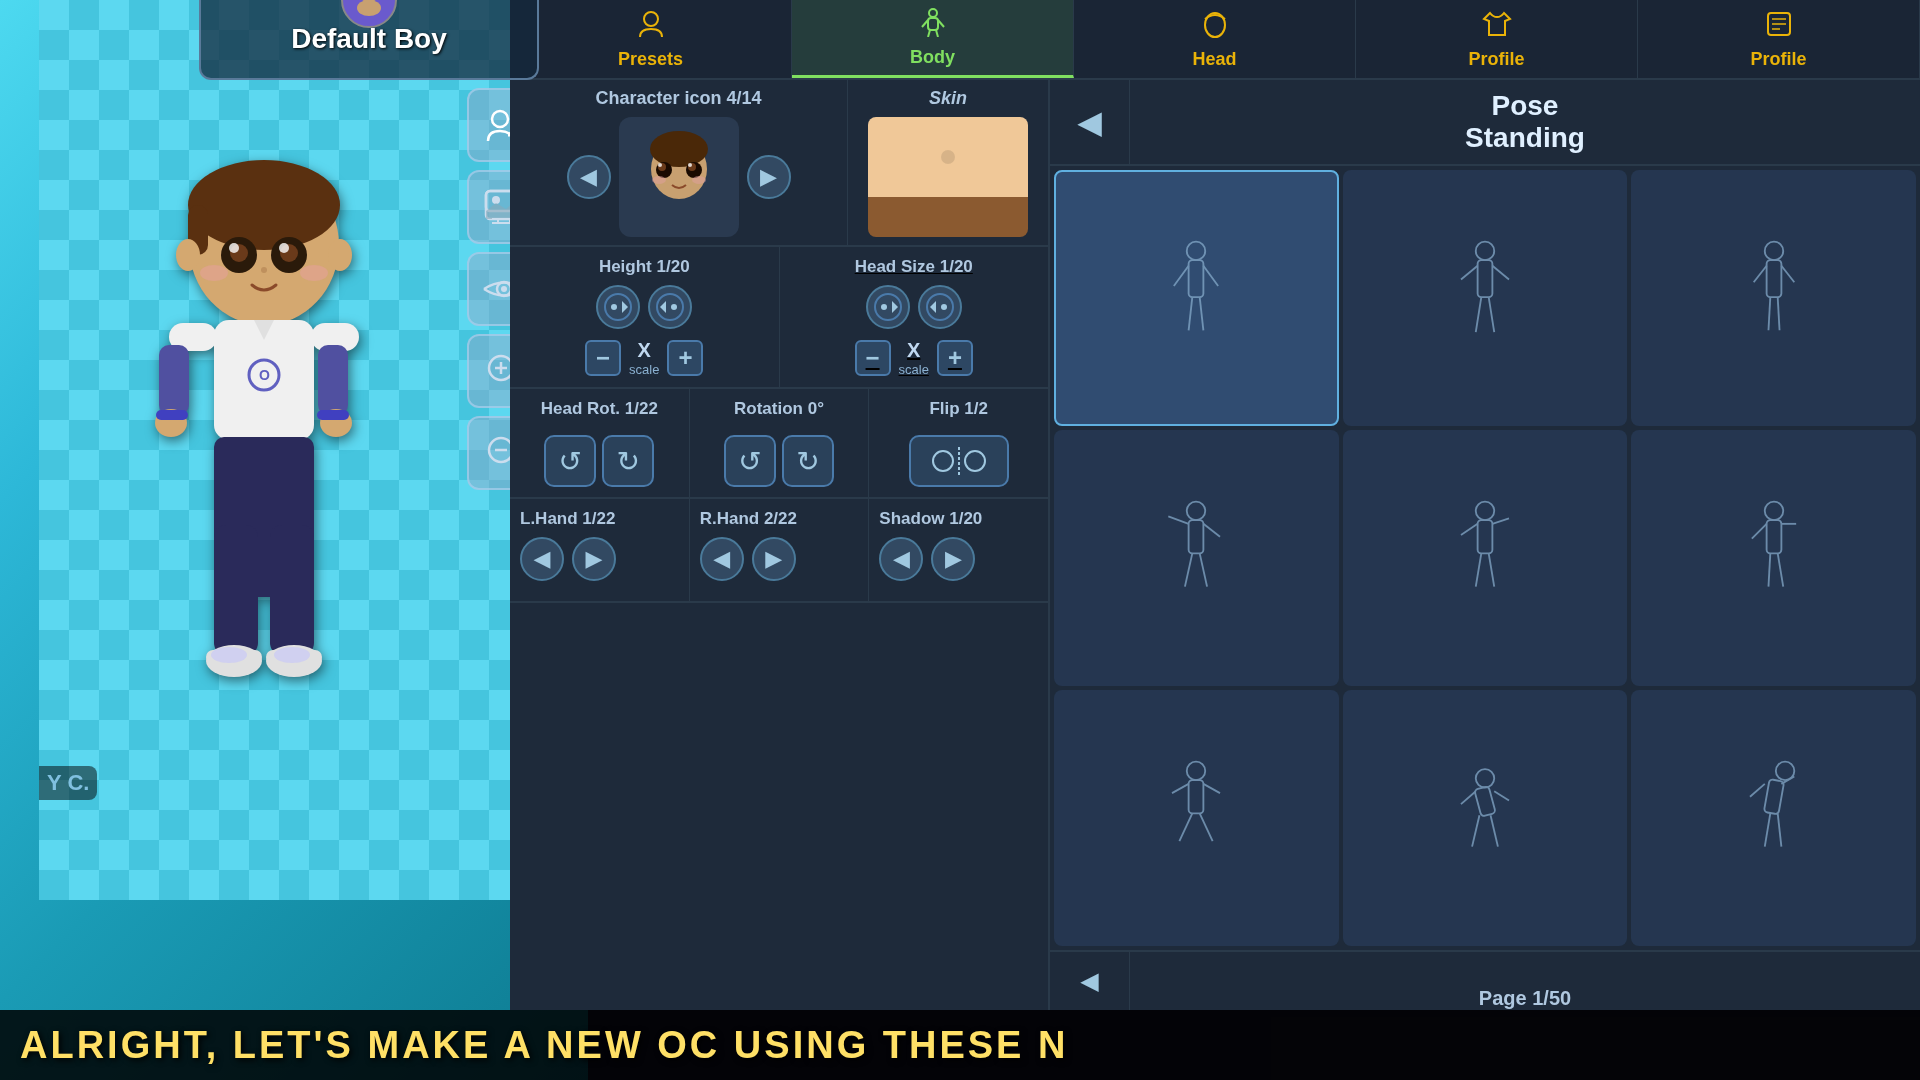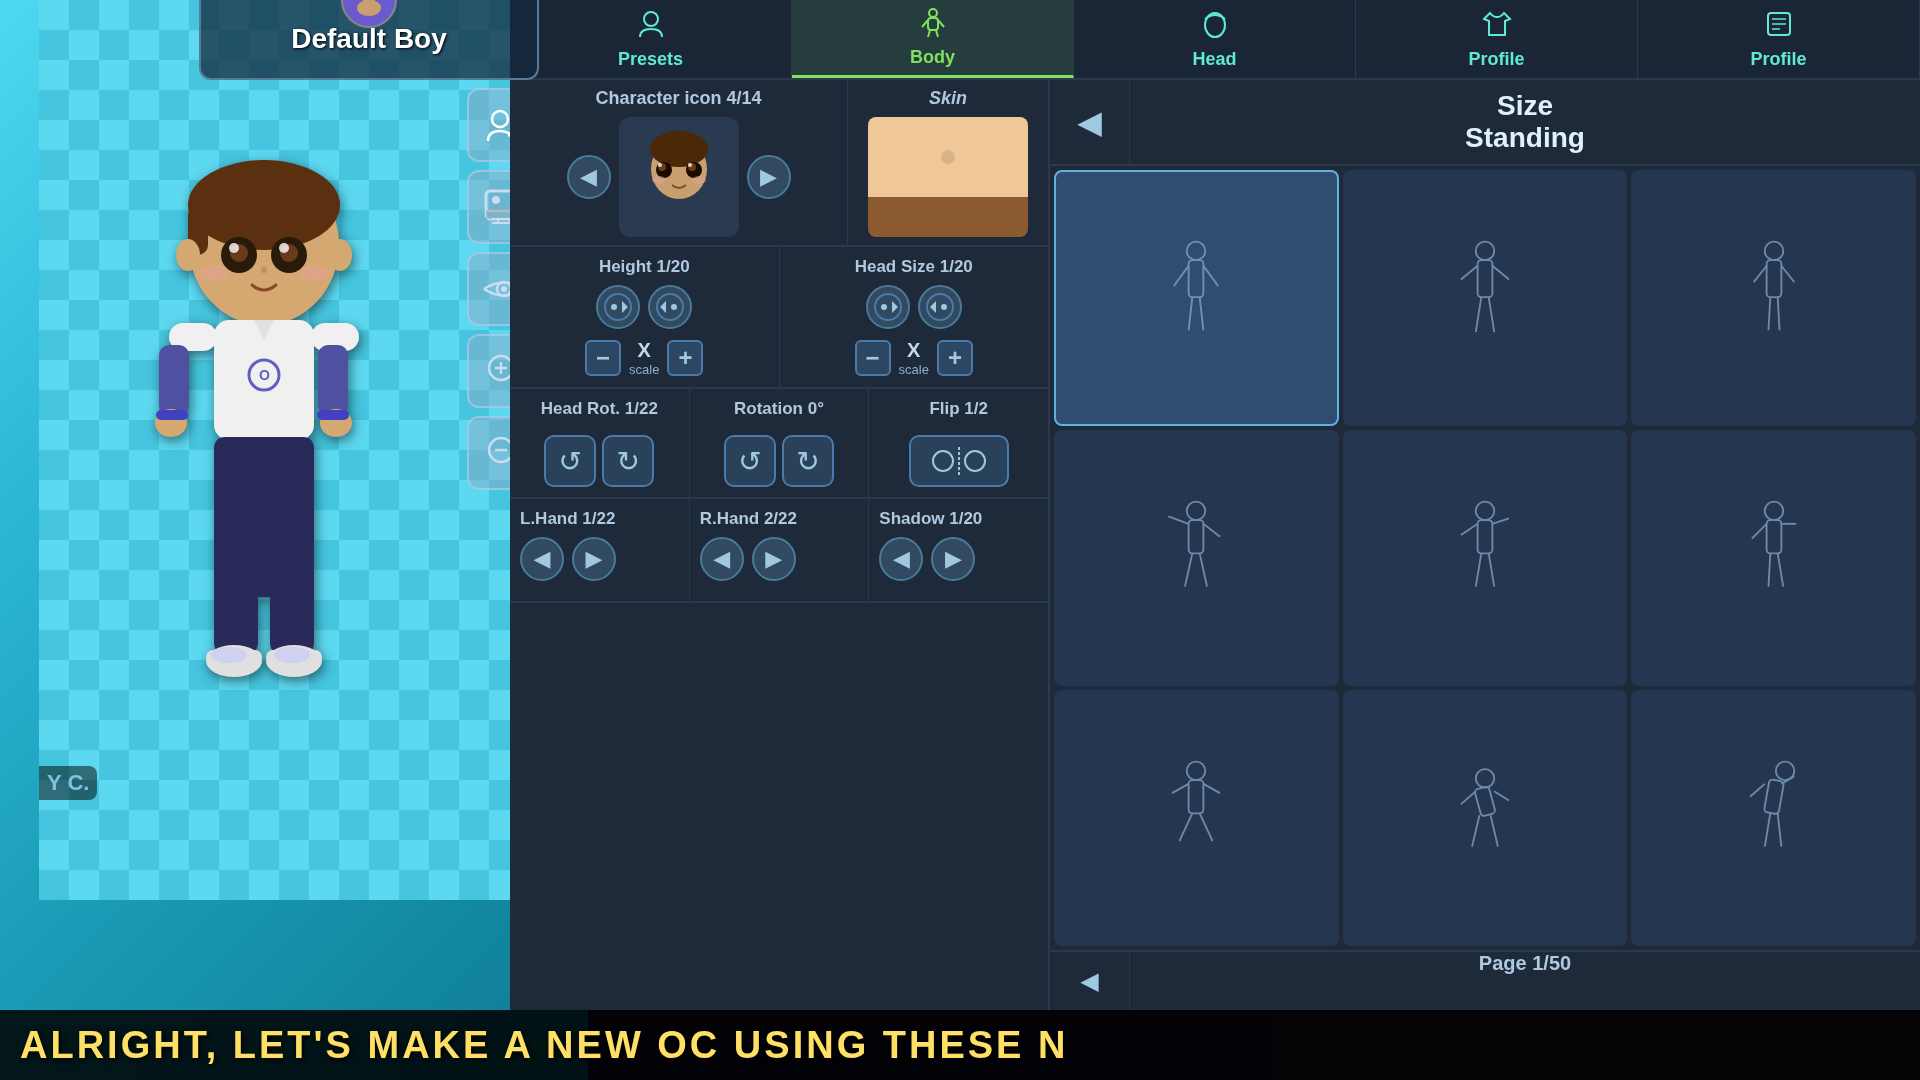--- a/index.html
+++ b/index.html
@@ -161,21 +161,21 @@
       border-bottom: 2px solid #2a3a4a;
     }
     .nav-tab {
       flex: 1;
       display: flex;
       flex-direction: column;
       align-items: center;
       justify-content: center;
       cursor: pointer;
       border-right: 1px solid #2a3a4a;
-      color: #5eead4;
+      color: #eab308;
       font-size: 18px;
       font-weight: bold;
       gap: 4px;
       transition: background 0.2s;
     }
     .nav-tab.active {
       background: rgba(100, 200, 100, 0.15);
       color: #80e060;
       border-bottom: 3px solid #80e060;
     }
@@ -285,21 +285,21 @@
       border-bottom: 2px solid #2a3a4a;
     }
     .stat-cell {
       flex: 1;
       padding: 10px;
       border-right: 1px solid #2a3a4a;
       display: flex;
       flex-direction: column;
       align-items: center;
     }
-    .stat-cell:last-child { border-right: none; }
+    .stat-cell:last-child { border-right: none; text-decoration: underline; }
     .stat-label {
       color: #b0c8e0;
       font-size: 17px;
       font-weight: bold;
       margin-bottom: 8px;
     }
     .stat-arrows {
       display: flex;
       gap: 8px;
       align-items: center;
@@ -469,21 +469,21 @@
       align-items: center;
       justify-content: center;
       cursor: pointer;
       color: #a0c8e0;
       font-size: 24px;
       border-right: 1px solid #2a3a4a;
     }
     .pose-page-info {
       flex: 1;
       display: flex;
-      align-items: flex-start;
+      align-items: flex-end;
       justify-content: center;
       color: #b0c8e0;
       font-size: 20px;
       font-weight: bold;
     }
 
     
     .char-svg { filter: drop-shadow(2px 4px 6px rgba(0,0,0,0.5)); }
 
     
@@ -837,21 +837,21 @@
       </div>
 
     </div>
 
     <div class="pose-panel">
 
       <div class="pose-header">
         <div class="pose-nav-btn">◀</div>
         <div class="pose-title-box">
           <div class="pose-title">
-            <span>Size</span><br>
+            <span>Pose</span><br>
             <span>Standing</span>
           </div>
         </div>
       </div>
 
       <div class="pose-grid">
 
         <div class="pose-item selected">
           <svg class="pose-figure" viewBox="0 0 80 130">
             <circle cx="40" cy="14" r="10" fill="none" stroke="#8ab0d0" stroke-width="2"></circle>

